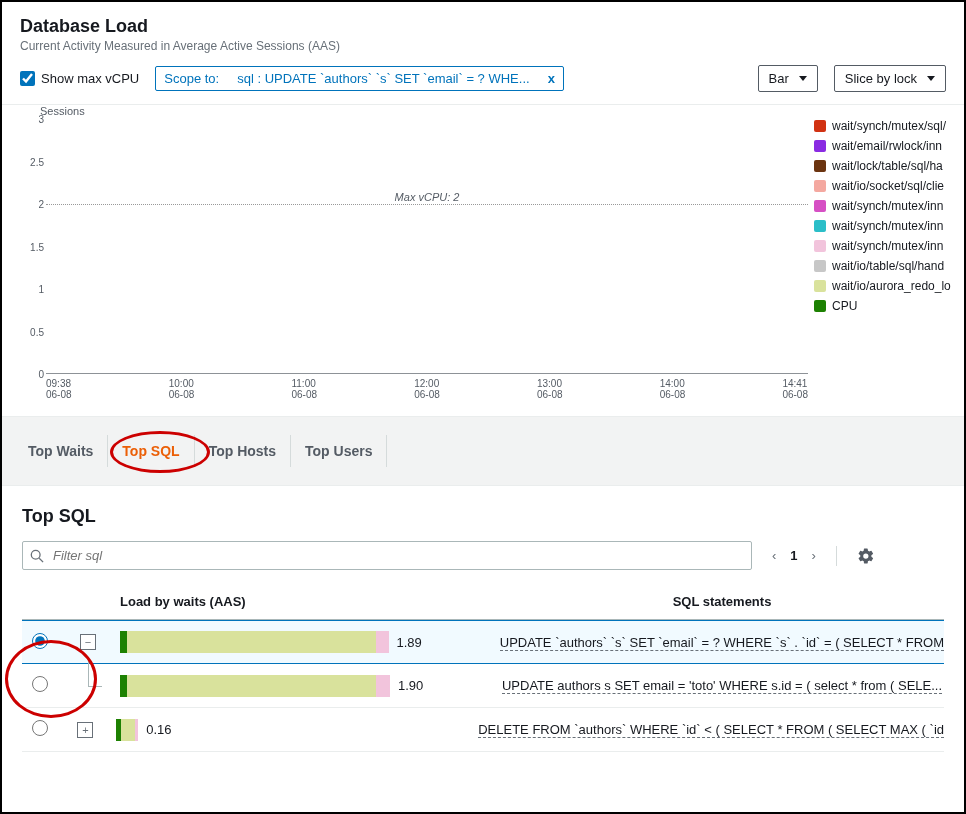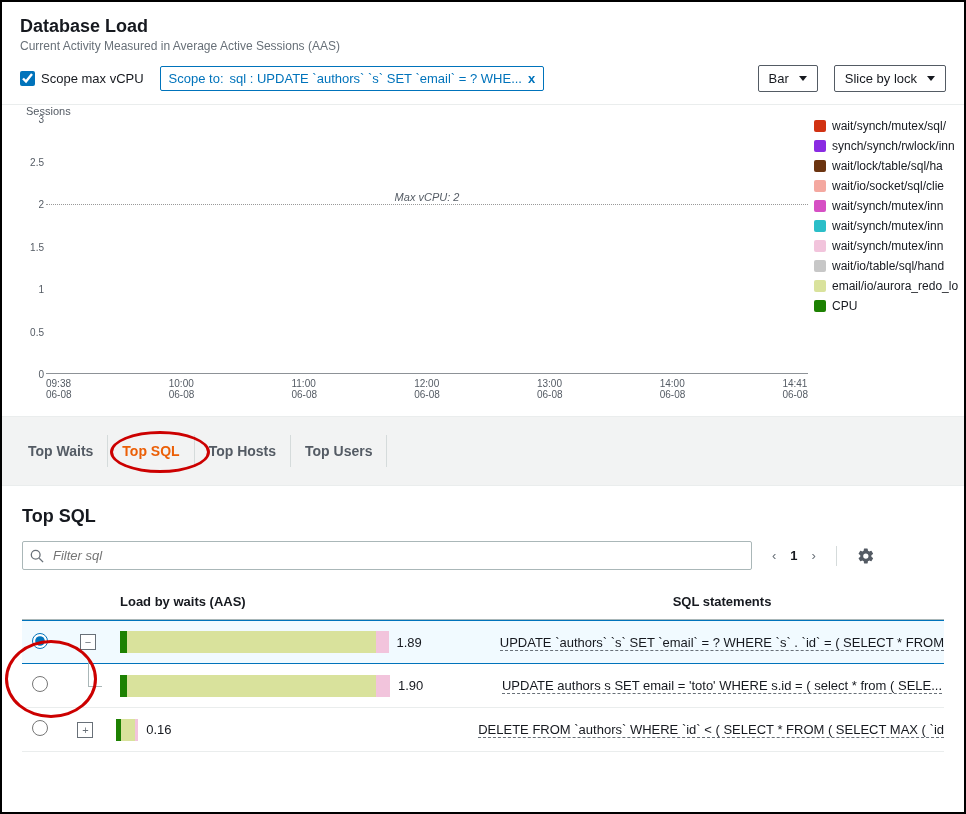--- a/index.html
+++ b/index.html
@@ -4,30 +4,30 @@
 <style>
 * { box-sizing: border-box; margin: 0; padding: 0; }
 body { font-family: "Amazon Ember", "Helvetica Neue", Arial, sans-serif; font-size: 13px; color: #16191f; background: #fff; width: 966px; height: 814px; overflow: hidden; border: 2px solid #000; }
 .panel { padding: 14px 18px 0 18px; border-bottom: 1px solid #eaeded; }
 .title { font-size: 18px; font-weight: 700; }
 .subtitle { font-size: 12px; color: #687078; margin-top: 2px; margin-bottom: 12px; }
 .ctrl-row { display: flex; align-items: center; gap: 16px; padding-bottom: 12px; }
 .ctrl-row .spacer { flex: 1; }
 .checkbox { display: flex; align-items: center; gap: 6px; }
 .checkbox input { width: 15px; height: 15px; accent-color: #0073bb; }
-.scope-pill { border: 1px solid #0073bb; border-radius: 2px; padding: 4px 8px; color: #0073bb; display: flex; align-items: center; gap: 6px; font-size: 13px; max-width: 420px; }
+.scope-pill { border: 1px solid #0073bb; border-radius: 2px; padding: 4px 8px; color: #0073bb; display: flex; align-items: center; gap: 18px; font-size: 13px; max-width: 420px; }
 .scope-pill .x { cursor: pointer; font-weight: 700; }
 .select-btn { border: 1px solid #545b64; border-radius: 2px; padding: 5px 10px; background: #fff; display: flex; align-items: center; gap: 10px; cursor: pointer; }
 .caret { width: 0; height: 0; border-left: 4px solid transparent; border-right: 4px solid transparent; border-top: 5px solid #16191f; }
 .chart-wrap { display: flex; padding: 0 0 16px 20px; }
 .chart-area { flex: 1; position: relative; }
 .legend-col { width: 150px; padding-top: 14px; font-size: 12px; overflow: hidden; }
 .legend-item { display: flex; align-items: center; gap: 6px; margin-bottom: 6px; white-space: nowrap; }
 .sw { width: 12px; height: 12px; border-radius: 2px; flex-shrink: 0; }
-.ylab { font-size: 11px; color: #545b64; margin-bottom: 2px; margin-left: 4px; }
+.ylab { font-size: 11px; color: #545b64; margin-bottom: 2px; margin-left: 18px; }
 .plot { position: relative; height: 255px; margin-left: 24px; margin-right: 6px; }
 .yaxis { position: absolute; left: -22px; top: 0; bottom: 0; width: 20px; }
 .ytick { position: absolute; right: 0; font-size: 10px; color: #545b64; transform: translateY(-50%); }
 .grid-line { position: absolute; left: 0; right: 0; border-top: 1px dotted #999; }
 .max-label { position: absolute; left: 50%; transform: translateX(-50%); top: -14px; font-size: 11px; color: #545b64; }
 .bars { position: absolute; left: 0; right: 0; bottom: 0; top: 0; display: flex; align-items: flex-end; gap: 2px; }
 .bar { flex: 1; display: flex; flex-direction: column-reverse; min-width: 4px; }
 .seg { width: 100%; }
 .xaxis-line { position: absolute; left: 0; right: 0; bottom: 0; border-top: 1px solid #8d9297; }
 .xaxis { margin-left: 24px; margin-right: 6px; display: flex; justify-content: space-between; font-size: 10px; color: #545b64; margin-top: 4px; }
@@ -66,21 +66,21 @@
 </style>
 </head>
 <body>
 
 <div class="panel">
   <div class="title">Database Load</div>
   <div class="subtitle">Current Activity Measured in Average Active Sessions (AAS)</div>
   <div class="ctrl-row">
     <label class="checkbox">
       <input type="checkbox" checked="" style="">
-      <span>Scope max vCPU</span>
+      <span>Show max vCPU</span>
     </label>
     <div class="scope-pill">
       <span>Scope to:</span>
       <span>sql : UPDATE `authors` `s` SET `email` = ? WHE...</span>
       <span class="x">x</span>
     </div>
     <div class="spacer"></div>
     <div class="select-btn">
       <span>Bar</span>
       <span class="caret"></span>
@@ -483,21 +483,21 @@
         <div>14:41<br>06-08</div>
       </div>
   </div>
   <div class="legend-col" id="legend">
       <div class="legend-item">
         <span class="sw" style="background: rgb(209, 50, 18);"></span>
         <span>wait/synch/mutex/sql/</span>
       </div>
       <div class="legend-item">
         <span class="sw" style="background: rgb(138, 43, 226);"></span>
-        <span>synch/synch/rwlock/inn</span>
+        <span>wait/email/rwlock/inn</span>
       </div>
       <div class="legend-item">
         <span class="sw" style="background: rgb(107, 52, 16);"></span>
         <span>wait/lock/table/sql/ha</span>
       </div>
       <div class="legend-item">
         <span class="sw" style="background: rgb(244, 168, 160);"></span>
         <span>wait/io/socket/sql/clie</span>
       </div>
       <div class="legend-item">
@@ -511,21 +511,21 @@
       <div class="legend-item">
         <span class="sw" style="background: rgb(242, 196, 220);"></span>
         <span>wait/synch/mutex/inn</span>
       </div>
       <div class="legend-item">
         <span class="sw" style="background: rgb(199, 199, 199);"></span>
         <span>wait/io/table/sql/hand</span>
       </div>
       <div class="legend-item">
         <span class="sw" style="background: rgb(217, 226, 156);"></span>
-        <span>email/io/aurora_redo_lo</span>
+        <span>wait/io/aurora_redo_lo</span>
       </div>
       <div class="legend-item">
         <span class="sw" style="background: rgb(29, 129, 2);"></span>
         <span>CPU</span>
       </div>
     </div>
 </div>
 
 <div class="tabbar" style="position:relative">
   <div class="tab">Top Waits</div>

